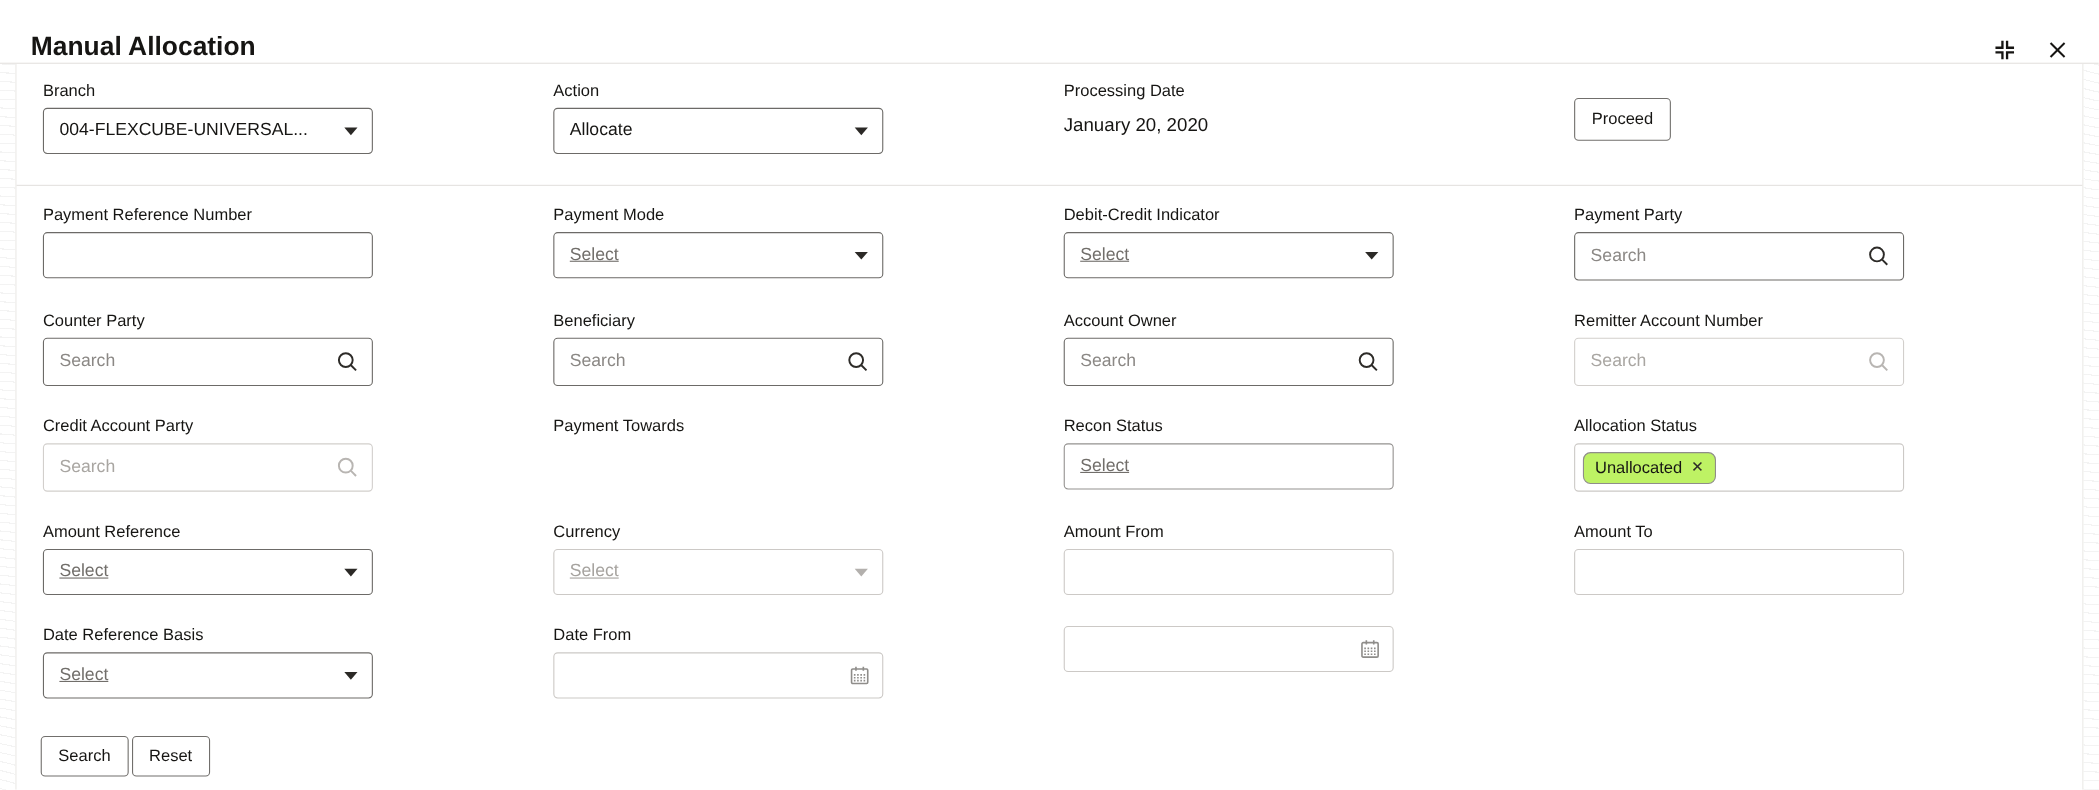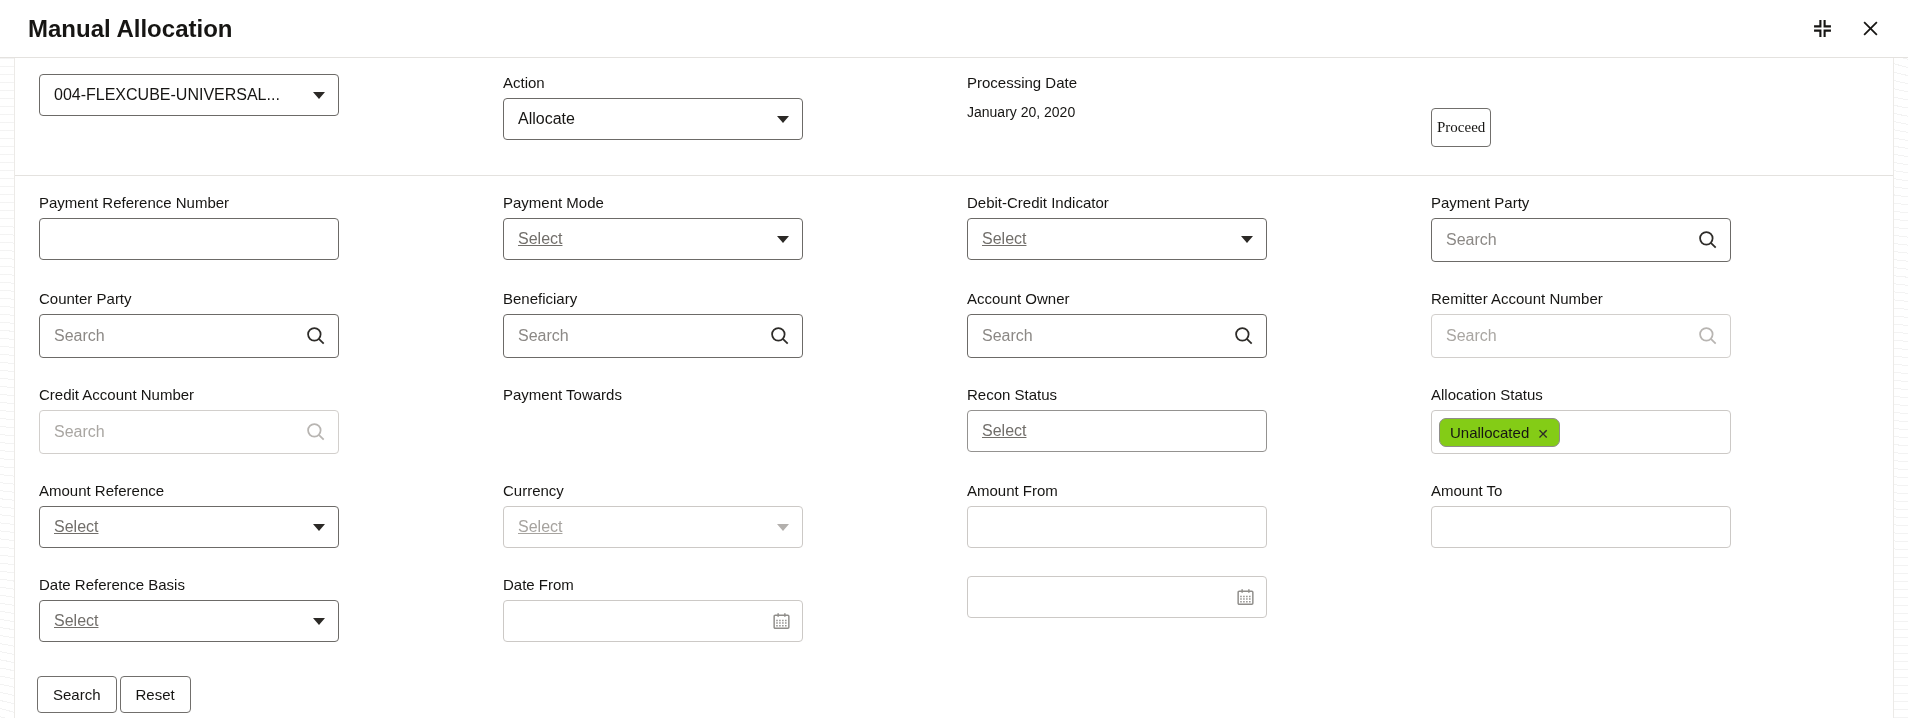--- a/index.html
+++ b/index.html
@@ -6,21 +6,21 @@
   html, body {
     width: 1908px; height: 718px;
     background: #ffffff;
     font-family: "Liberation Sans", sans-serif;
     color: #161513;
     overflow: hidden;
   }
   
   .header {
     height: 58px;
-    display: flex; align-items: center;
+    display: flex; align-items: flex-end;
     padding: 0 26px 0 28px;
     border-bottom: 1px solid #e4e2df;
     background: #fff;
     position: relative; z-index: 2;
   }
   .title { font-size: 24px; font-weight: 700; color: #161513; }
   .header-icons { margin-left: auto; display: flex; align-items: center; gap: 24px; }
   .icon-btn { background: none; border: none; cursor: pointer; width: 24px; height: 24px;
               display: flex; align-items: center; justify-content: center; color: #161513; }
 
@@ -123,36 +123,36 @@
   .date-wrap .cal { position: absolute; right: 11px; top: 50%; transform: translateY(-50%);
                     color: #8f8d8a; cursor: pointer; display: flex; }
 
   
   .chips-box {
     width: 300px; height: 44px;
     border: 1px solid #ccc9c6; border-radius: 4px;
     display: flex; align-items: center; padding: 0 7px;
   }
   .chip {
-    display: inline-flex; align-items: flex-end; gap: 8px;
+    display: inline-flex; align-items: flex-start; gap: 8px;
     border: 1px solid #8f8d8a; border-radius: 7px;
-    padding: 5px 10px; font-size: 15px; color: #161513; background: #84cc16;
+    padding: 5px 10px; font-size: 15px; color: #161513; background: #bef264;
   }
   .chip .chip-x { cursor: pointer; font-size: 14px; color: #2d2b28; line-height: 1; }
 
   
-  .readonly-value { font-size: 14px; color: #161513; margin-top: 13px; }
+  .readonly-value { font-size: 17px; color: #161513; margin-top: 13px; }
 
   
   .btn {
     background: #fff; border: 1px solid #716f6c; border-radius: 4px;
     font-family: "Liberation Sans", sans-serif;
     font-size: 15px; color: #161513; cursor: pointer;
   }
-  .btn.proceed { padding: 10px 5px; margin-top: 34px; font-family: Liberation Serif, serif; }
+  .btn.proceed { padding: 10px 15px; margin-top: 15px; }
   .actions-row { display: flex; gap: 3px; padding-left: 22px; margin-top: 6px; }
   .actions-row .btn { padding: 9px 15px; }
 </style>
 </head>
 <body>
 
 <div class="header">
   <div class="title">Manual Allocation</div>
   <div class="header-icons">
     <button class="icon-btn">
@@ -172,20 +172,21 @@
   </div>
 </div>
 
 <div class="edge left"></div>
 <div class="edge right"></div>
 
 <div class="content">
 
   <div class="form-grid section-top">
     <div class="cell">
+      <label>Branch</label>
       <div class="control">
         <span class="value">004-FLEXCUBE-UNIVERSAL...</span>
         <span class="caret"></span>
       </div>
     </div>
     <div class="cell">
       <label>Action</label>
       <div class="control">
         <span class="value">Allocate</span>
         <span class="caret"></span>
@@ -276,21 +277,21 @@
         <span class="mag">
           <svg width="22" height="22" viewBox="0 0 20 20" fill="none" stroke="currentColor" stroke-width="1.6">
             <circle cx="8.5" cy="8.5" r="5.7"></circle>
               <line x1="12.8" y1="12.8" x2="17" y2="17"></line>
           </svg>
         </span>
       </div>
     </div>
 
     <div class="cell">
-      <label>Credit Account Number</label>
+      <label>Credit Account Party</label>
       <div class="search-wrap disabled">
         <input type="text" disabled="" placeholder="Search" style="">
         <span class="mag">
           <svg width="22" height="22" viewBox="0 0 20 20" fill="none" stroke="currentColor" stroke-width="1.6">
             <circle cx="8.5" cy="8.5" r="5.7"></circle>
               <line x1="12.8" y1="12.8" x2="17" y2="17"></line>
           </svg>
         </span>
       </div>
     </div>

